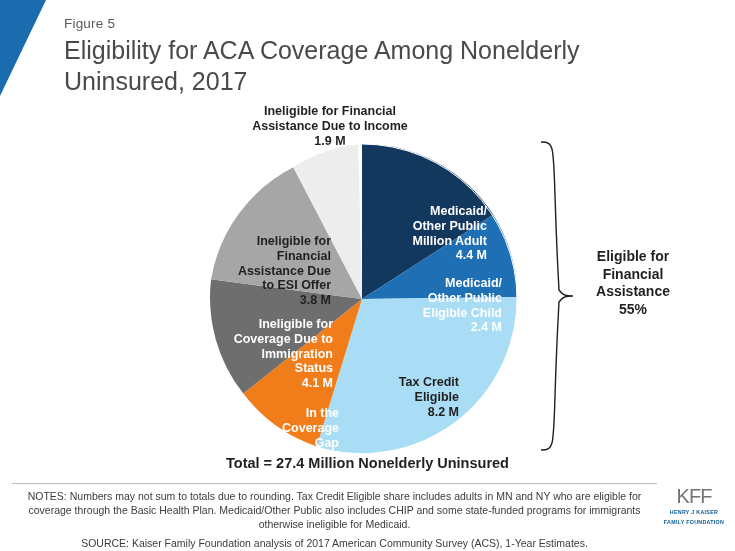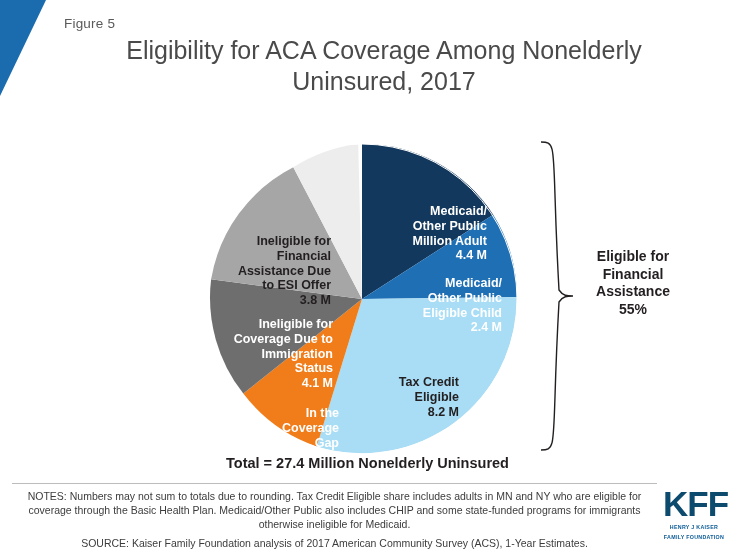--- a/index.html
+++ b/index.html
@@ -33,21 +33,20 @@
     color: #5a5a5a;
     letter-spacing: .2px;
     margin-bottom: 4px;
   }
   .title {
     font-size: 25px;
     line-height: 1.24;
     color: #4a4a4a;
     font-weight: normal;
     margin: 0;
-    text-align: center;
   }
   .chart-area {
     position: absolute;
     left: 0;
     top: 96px;
     width: 735px;
     height: 360px;
   }
   .pie-wrap {
     position: absolute;
@@ -131,23 +130,23 @@
     margin-top: 5px;
   }
   .kff-logo {
     position: absolute;
     left: 663px;
     top: 486px;
     width: 62px;
     text-align: center;
   }
   .kff-mark {
-    font-size: 35px;
-    font-weight: bold;
-    color: #0c4a6e;
+    font-size: 20px;
+    font-weight: normal;
+    color: #737373;
     letter-spacing: -1px;
     line-height: 1;
   }
   .kff-sub {
     font-size: 5.3px;
     color: #0a5a96;
     letter-spacing: .3px;
     line-height: 1.35;
     margin-top: 3px;
     font-weight: bold;
@@ -162,20 +161,25 @@
   </svg>
 </div>
 
 <div class="header">
   <div class="figure-label">Figure 5</div>
   <h1 class="title">Eligibility for ACA Coverage Among Nonelderly Uninsured, 2017</h1>
 </div>
 
 <div class="chart-area">
 
+  <div class="outer-label" style="left:215px; top:8px; width:230px;">
+    <div>Ineligible for Financial</div>
+    <div>Assistance Due to Income</div>
+    <div>1.9 M</div>
+  </div>
 
   <div class="pie-wrap">
     <svg class="pie" viewBox="0 0 314 314">
 
       <path d="M157,157 L157,2 A155,155 0 0,1 288.2,72.7 Z" fill="#13385e"></path>
 
       <path d="M157,157 L288.2,72.7 A155,155 0 0,1 311.9,155.1 Z" fill="#1f6fb5"></path>
 
       <path d="M157,157 L311.9,155.1 A155,155 0 0,1 111.7,304.4 Z" fill="#a8ddf5"></path>
 

